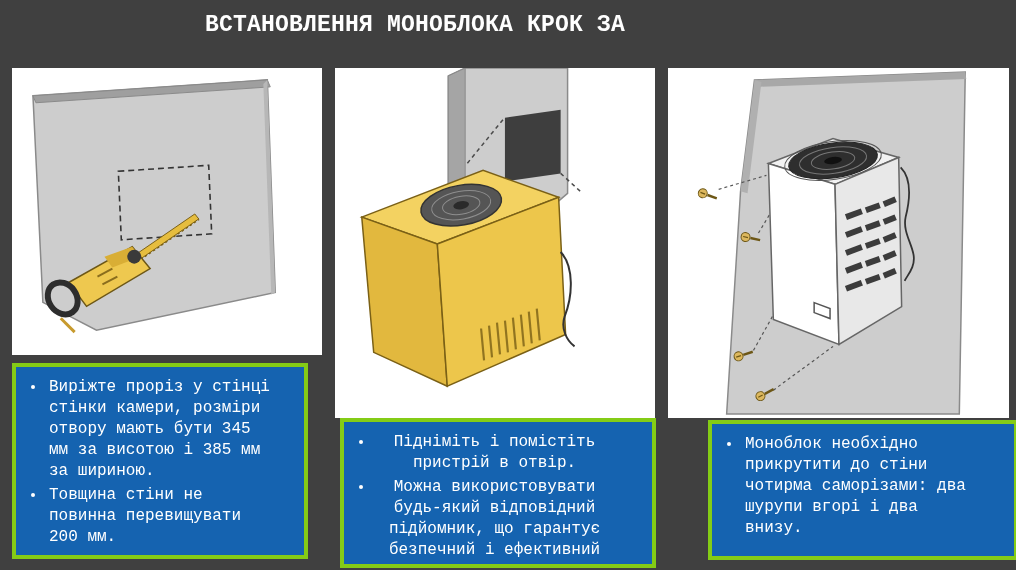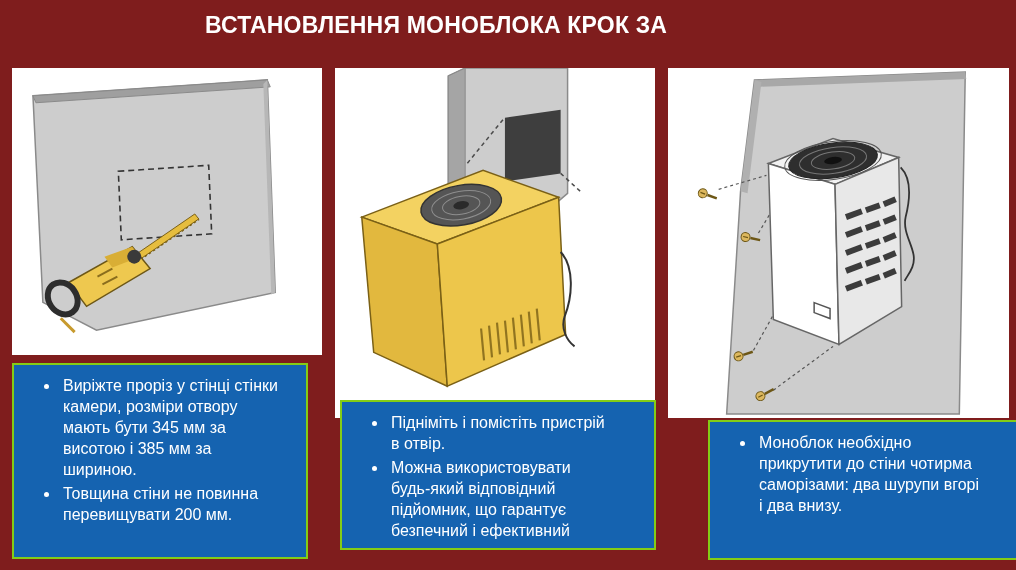--- a/index.html
+++ b/index.html
@@ -1,39 +1,39 @@
 <!DOCTYPE html>
 <html><head>
 <meta charset="utf-8">
 <style>
   * { margin:0; padding:0; box-sizing:border-box; }
   html,body { background:#0f58a8; }
   .page {
     position:relative; width:1016px; height:570px;
-    background:#7f1d1d; overflow:hidden;
-    font-family:Liberation Sans, sans-serif;
+    background:#404040; overflow:hidden;
+    font-family:Liberation Mono, monospace;
   }
   .title {
     position:absolute; left:205px; top:12px;
     color:#ffffff; font-weight:700; font-size:23px; line-height:27px;
     letter-spacing:.2px;
   }
   .title span { display:block; }
   .panel { position:absolute; background:#ffffff; }
   .panel svg { display:block; width:100%; height:100%; }
   .panel1 { left:12px;  top:68px; width:310px; height:287px; }
   .panel2 { left:335px; top:68px; width:320px; height:350px; }
   .panel3 { left:668px; top:68px; width:341px; height:350px; }
   .note {
     position:absolute; background:#1563b0;
-    border:2px solid #84cc16; color:#ffffff;
-    font-size:16px; line-height:21px;padding-left:16px;
+    border:4px solid #84cc16; color:#ffffff;
+    font-size:16px; line-height:21px;
   }
   .note1 { left:12px;  top:363px; width:296px; height:196px; }
-  .note2 { left:340px; top:400px; width:316px; height:150px; }
+  .note2 { left:340px; top:418px; width:316px; height:150px;text-align:center; }
   .note3 { left:708px; top:420px; width:310px; height:140px; }
   .note ul { margin:10px 0 0 0; padding-left:30px; padding-right:28px; list-style:disc outside; }
   .note li { margin-bottom:3px; padding-left:3px; }
   .note2 ul { padding-right:40px; }
   .note3 ul { padding-right:36px; }
 </style>
 </head>
 <body>
 
 <div class="page">

